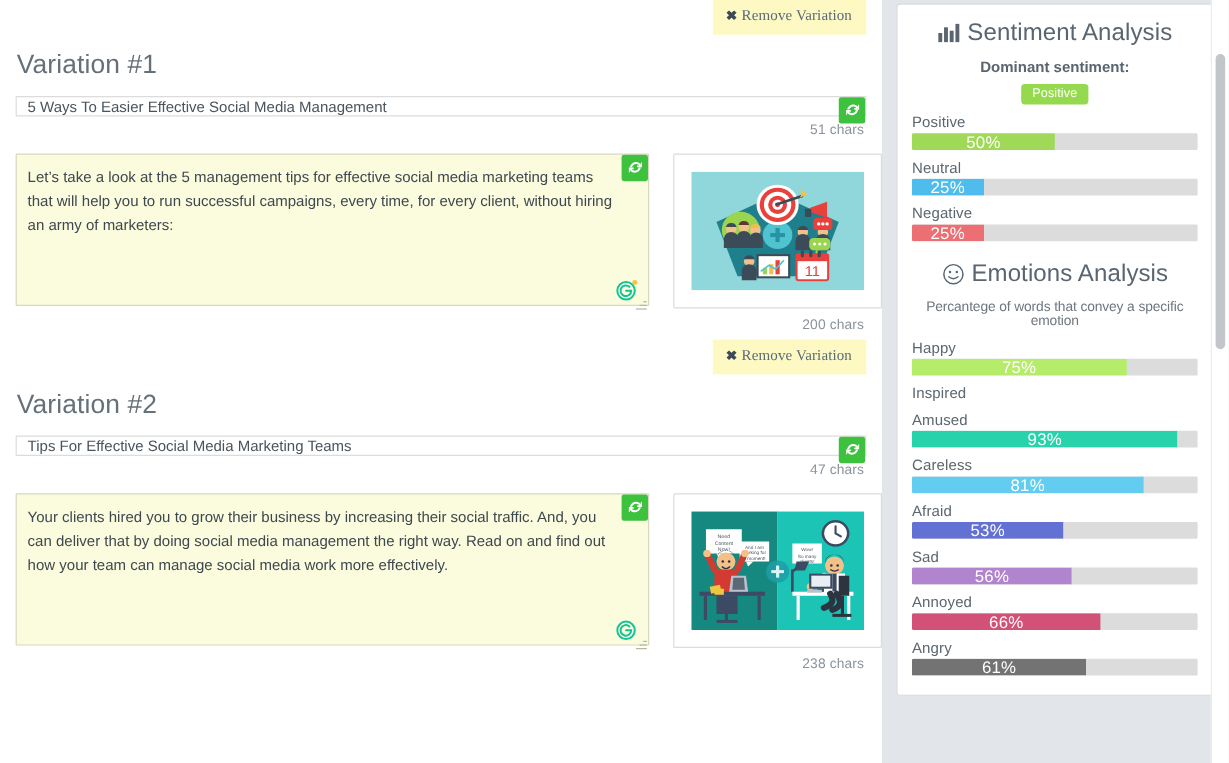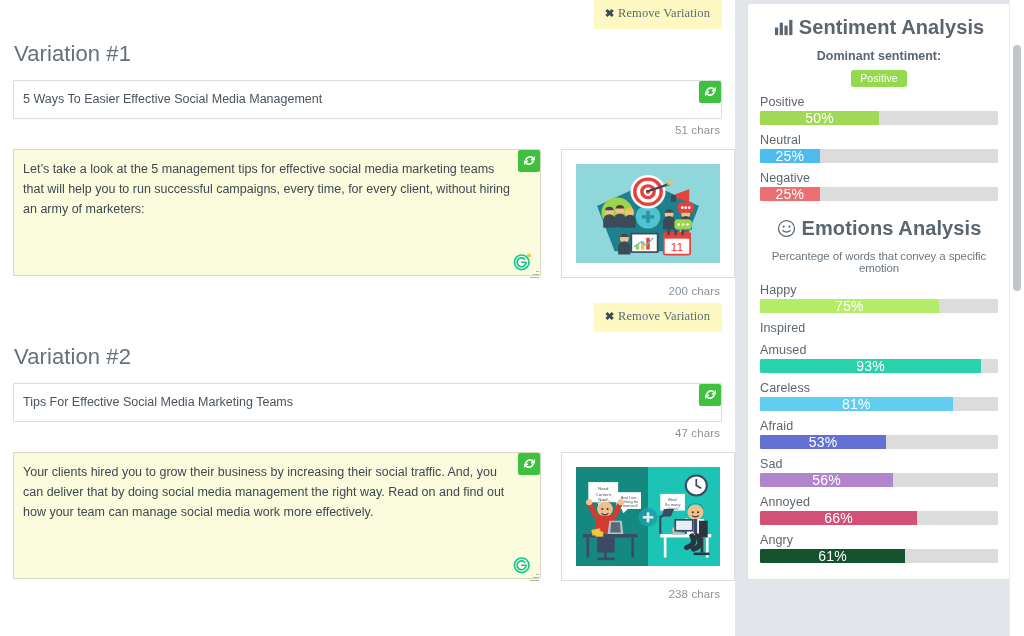--- a/index.html
+++ b/index.html
@@ -63,21 +63,21 @@
     letter-spacing: .1px;
   }
 
   
   .field-wrap {
     position: relative;
     margin: 13px 13px 0 13px;
   }
   .title-input {
     width: 100%;
-    height: 39px;
+    height: 17px;
     border: 1px solid #dcdcdc;
     background: #ffffff;
     font-size: 12.5px;
     color: #4a545d;
     padding: 4px 40px 4px 9px;
     font-family: "Liberation Sans", sans-serif;
     outline: none;
     border-radius: 1px;
   }
   .refresh-btn {
@@ -185,21 +185,21 @@
     width: 262px;
     background: #ffffff;
     padding: 10px 12px 16px 12px;
     border-radius: 2px;
     box-shadow: 0 0 2px rgba(0,0,0,.07);
   }
   .panel-title {
     text-align: center;
     font-size: 20px;
     color: #5a6570;
-    font-weight: 700;
+    font-weight: 400;
     margin: 2px 0 10px 0;
     letter-spacing: .1px;
     display: flex;
     align-items: center;
     justify-content: center;
     gap: 6px;
   }
   .panel-title .glyph { display: inline-flex; align-items: center; }
   .panel-subtitle {
     text-align: center;
@@ -659,21 +659,21 @@
           <div class="bar-label">Annoyed</div>
           <div class="bar-track">
             <div class="bar-fill" style="width:66%;background:#d25277">
               <span class="bar-pct">66%</span>
             </div>
           </div>
         </div>
         <div class="bar-item" style="margin-bottom:0">
           <div class="bar-label">Angry</div>
           <div class="bar-track">
-            <div class="bar-fill" style="width:61%;background:#14532d">
+            <div class="bar-fill" style="width:61%;background:#737373">
               <span class="bar-pct">61%</span>
             </div>
           </div>
         </div>
       </div>
 
     </div>
   </div>
 
   <div class="scrollbar-track">

